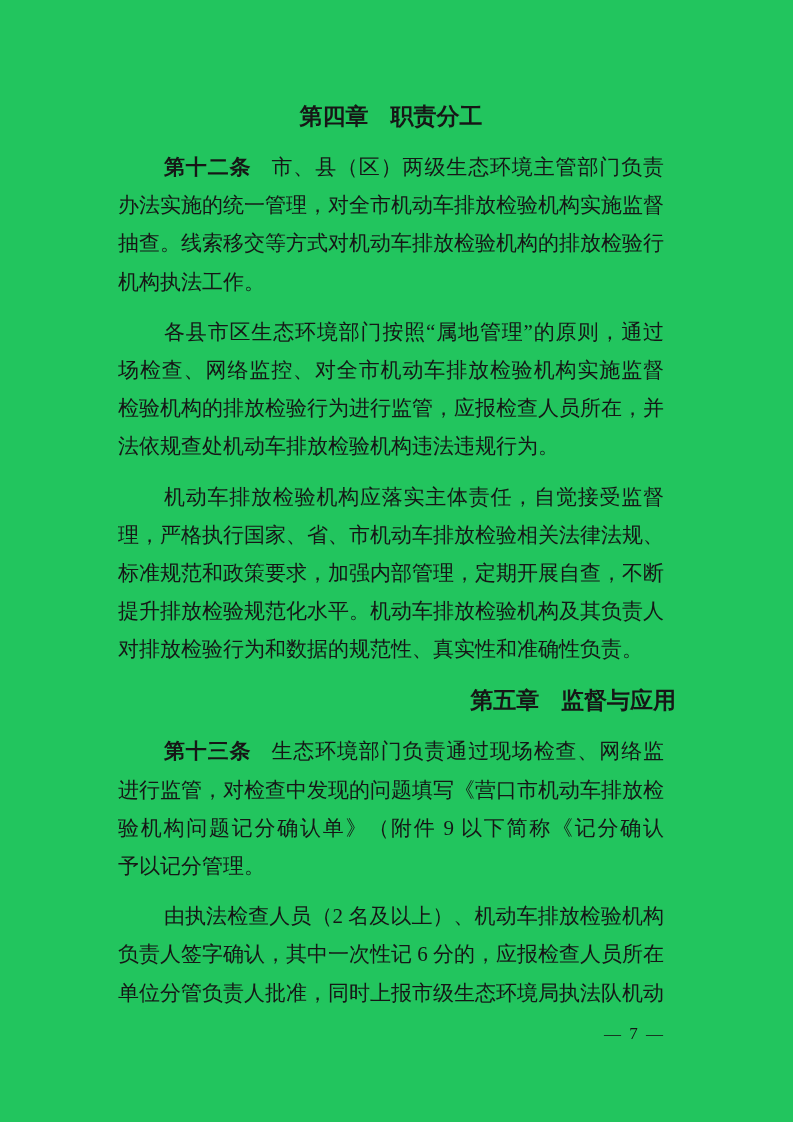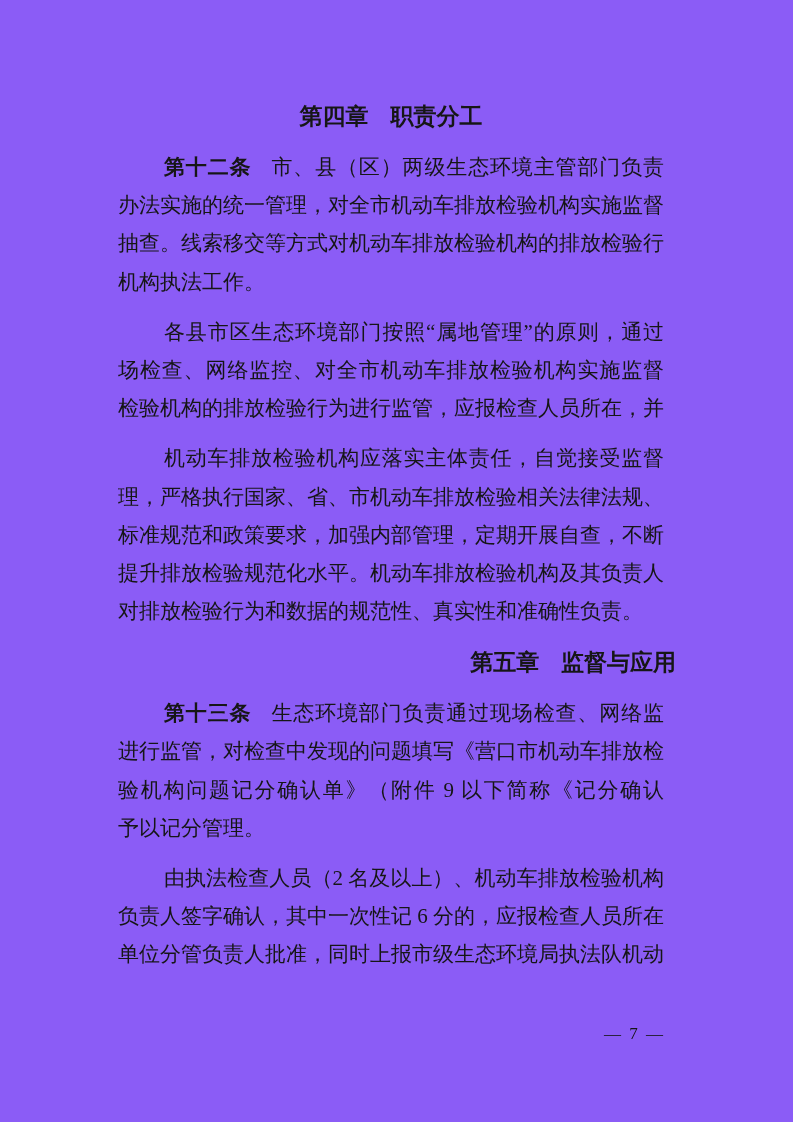--- a/index.html
+++ b/index.html
@@ -4,21 +4,21 @@
 <style>
   html, body {
     margin: 0;
     padding: 0;
     background: #ffffff;
   }
   .page {
     position: relative;
     width: 793px;
     height: 1122px;
-    background: #8b5cf6;
+    background: #22c55e;
     overflow: hidden;
     font-family: "Liberation Serif", "DejaVu Serif", serif;
     color: #161616;
   }
   .content {
     position: absolute;
     left: 106px;
     top: 98px;
     width: 570px;
   }
@@ -87,20 +87,21 @@
       </div>
       <div class="line">办法实施的统一管理，对全市机动车排放检验机构实施监督</div>
       <div class="line">抽查。线索移交等方式对机动车排放检验机构的排放检验行为</div>
       <div class="line end">机构执法工作。</div>
     </div>
 
     <div class="para">
       <div class="line first">各县市区生态环境部门按照“属地管理”的原则，通过现</div>
       <div class="line">场检查、网络监控、对全市机动车排放检验机构实施监督</div>
       <div class="line">检验机构的排放检验行为进行监管，应报检查人员所在，并依</div>
+      <div class="line end">法依规查处机动车排放检验机构违法违规行为。</div>
     </div>
 
     <div class="para">
       <div class="line first">机动车排放检验机构应落实主体责任，自觉接受监督管</div>
       <div class="line">理，严格执行国家、省、市机动车排放检验相关法律法规、</div>
       <div class="line">标准规范和政策要求，加强内部管理，定期开展自查，不断</div>
       <div class="line">提升排放检验规范化水平。机动车排放检验机构及其负责人</div>
       <div class="line end">对排放检验行为和数据的规范性、真实性和准确性负责。</div>
     </div>
 

